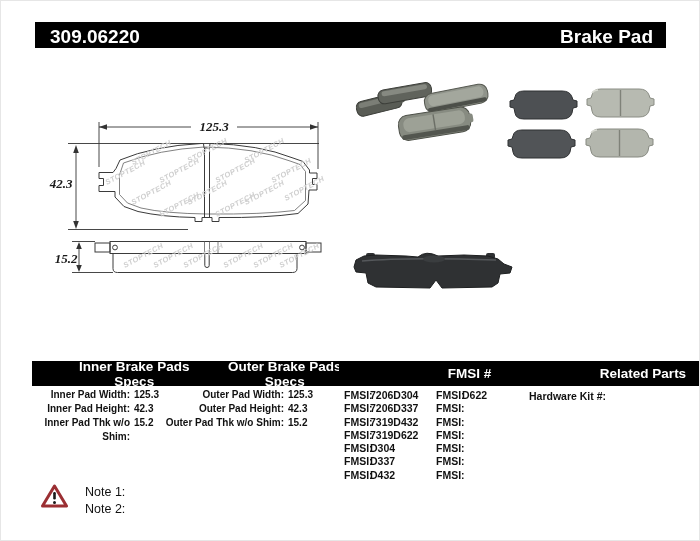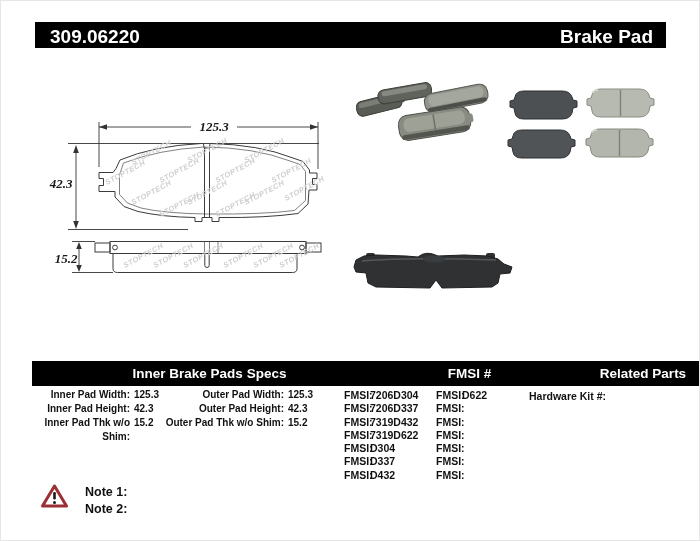--- a/index.html
+++ b/index.html
@@ -23,21 +23,21 @@
   .speccol{font-size:10px;font-weight:bold;}
   .specrow{display:flex;height:14px;line-height:14px;}
   .specrow .lbl{flex:1;text-align:right;}
   .specrow .val{width:48px;margin-left:4px;text-align:left;}
   .fmsicol{font-size:10.5px;font-weight:bold;}
   .fmsirow{display:flex;height:13.3px;line-height:13.3px;}
   .fmsirow .flbl{width:24px;}
   .fmsirow .fval{margin-left:2px;}
   .relrow{font-size:10.5px;font-weight:bold;height:14px;line-height:14px;}
   
-  .note{font-size:12.5px;font-weight:bold;line-height:14px;}
+  .note{font-size:12.5px;font-weight:normal;line-height:14px;}
   
   svg text.dim{font-family:"Liberation Serif",serif;font-style:italic;font-weight:bold;font-size:13px;fill:#1a1a1a;}
   svg text.wm{font-family:"Liberation Sans",sans-serif;font-style:italic;font-weight:bold;font-size:7.5px;fill:#cfcfcf;letter-spacing:.4px;}
   svg .ln{stroke:#3b3b3b;stroke-width:1;fill:none;}
   svg .ln2{stroke:#616161;stroke-width:.8;fill:none;}
   svg .dimln{stroke:#333;stroke-width:.9;fill:none;}
   svg .arw{fill:#333;stroke:none;}
 </style>
 </head>
 <body>
@@ -169,20 +169,21 @@
   <svg class="abs" style="left:345px;top:246px;" width="175" height="48" viewBox="0 0 175 48">
     <rect x="20" y="6" width="9" height="6" rx="2" fill="#2f3133"></rect>
     <rect x="140" y="6" width="9" height="6" rx="2" fill="#2f3133"></rect>
     <path d="M8 20 L10 13 L18 9 L30 8 L60 9 L72 10 Q80 3 92 9 L118 8 L142 9 L152 12 L158 17 L166 20 L164 26 L154 27 L152 36 L146 40 L96 41 L90 33 L84 41 L30 40 L22 36 L20 26 L10 25 Z" fill="#2f3133" stroke="#1d1f20" stroke-width="1"></path>
     <path d="M16 14 Q60 10 150 13" stroke="#55585b" stroke-width="1.6" fill="none"></path>
     <ellipse cx="88" cy="12" rx="11" ry="3.6" fill="#3a3d3f"></ellipse>
   </svg>
 
   <div class="abs thead" style="left:31px;width:301px;">
     <div class="tcell">Inner Brake Pads Specs</div>
+    <div class="tcell">Outer Brake Pads Specs</div>
   </div>
   <div class="abs thead" style="left:338px;width:207px;">
     <div class="tcell">FMSI #</div>
   </div>
   <div class="abs thead" style="left:540px;width:150px;">
     <div class="tcell">Related Parts</div>
   </div>
 
   <div class="abs speccol" style="left:31px;top:387px;width:150px;">
     <div class="specrow">

